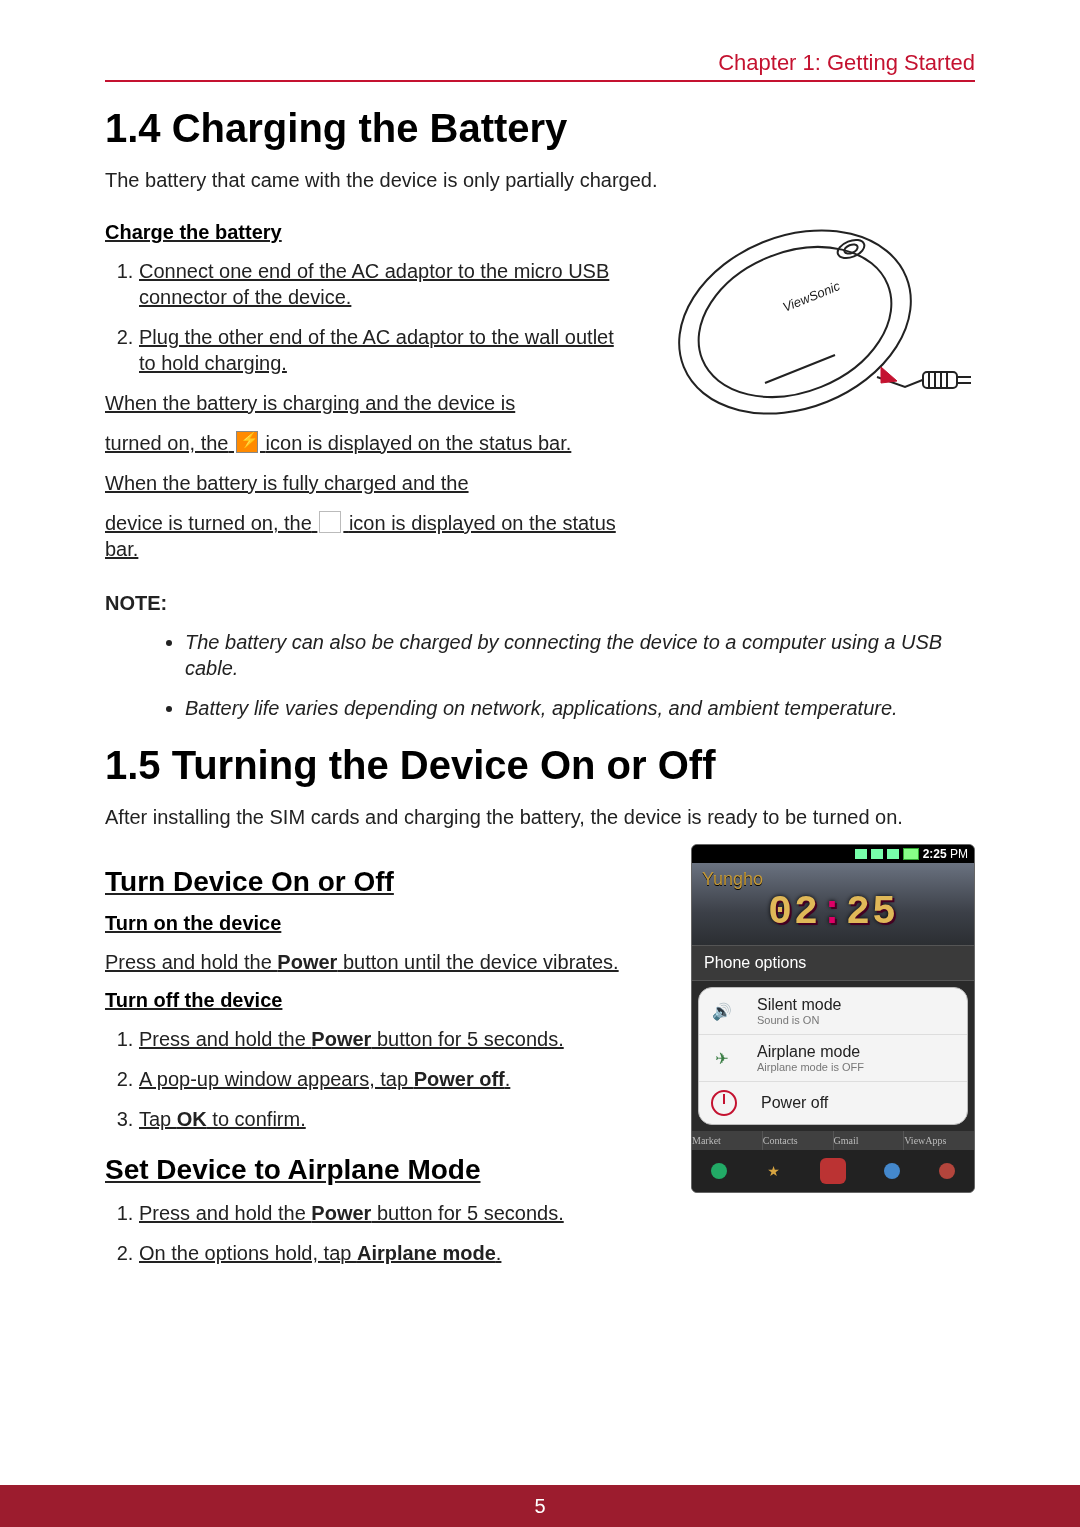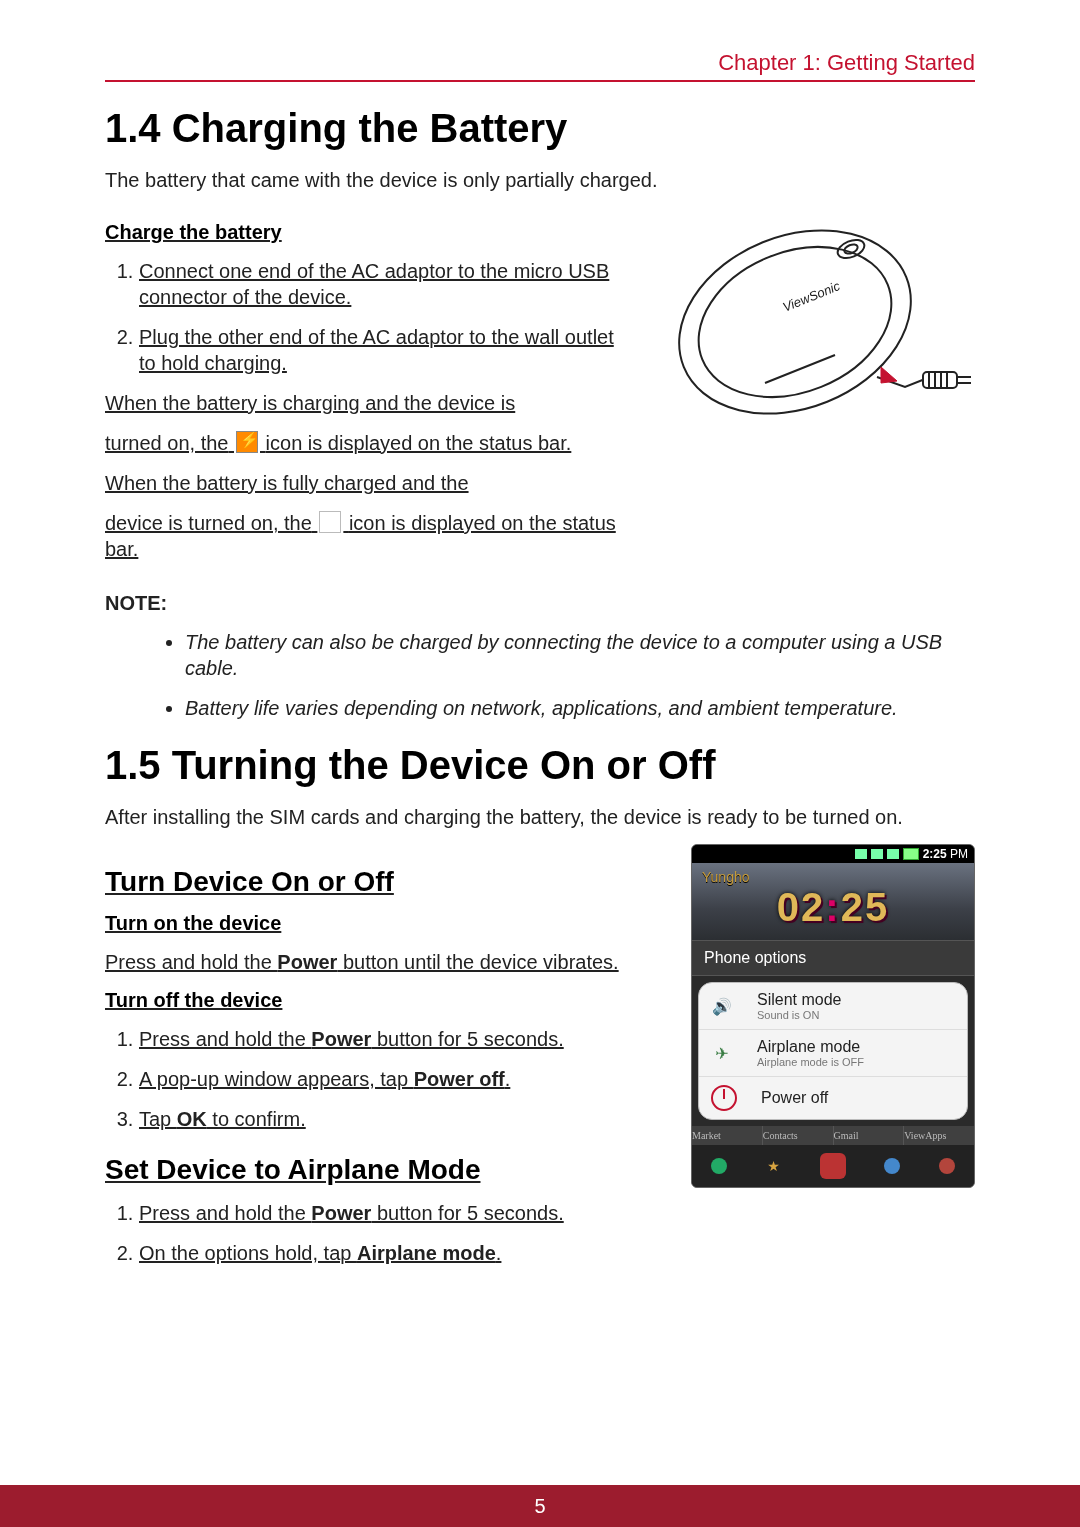--- a/index.html
+++ b/index.html
@@ -132,29 +132,29 @@
   }
   .phone-status .sig { width:12px; height:10px; background:#7fa; }
   .phone-status .batt {
     width:14px; height:10px; background:#8f8; border:1px solid #3a3;
   }
   .phone-clock {
     background: linear-gradient(#6a7280, #3c4048 60%, #2b2e32);
     padding: 6px 10px 10px 10px;
   }
   .phone-yungho {
-    font-size: 14px;
+    font-size: 18px;
     color: #c59a3a;
     text-shadow: 0 1px 0 #000;
   }
   .phone-bigtime {
     font-size: 40px;
     letter-spacing: 2px;
     color: #e0b858;
-    font-family: Liberation Sans, sans-serif;
+    font-family: Liberation Mono, monospace;
     text-align: center;
     font-weight: bold;
     text-shadow: 2px 2px 0 #402, 0 0 4px #000;
   }
   .phone-bigtime .colon {
     color: #d06;
   }
   .phone-options {
     background: #3a3a3a;
     padding: 8px 12px;

